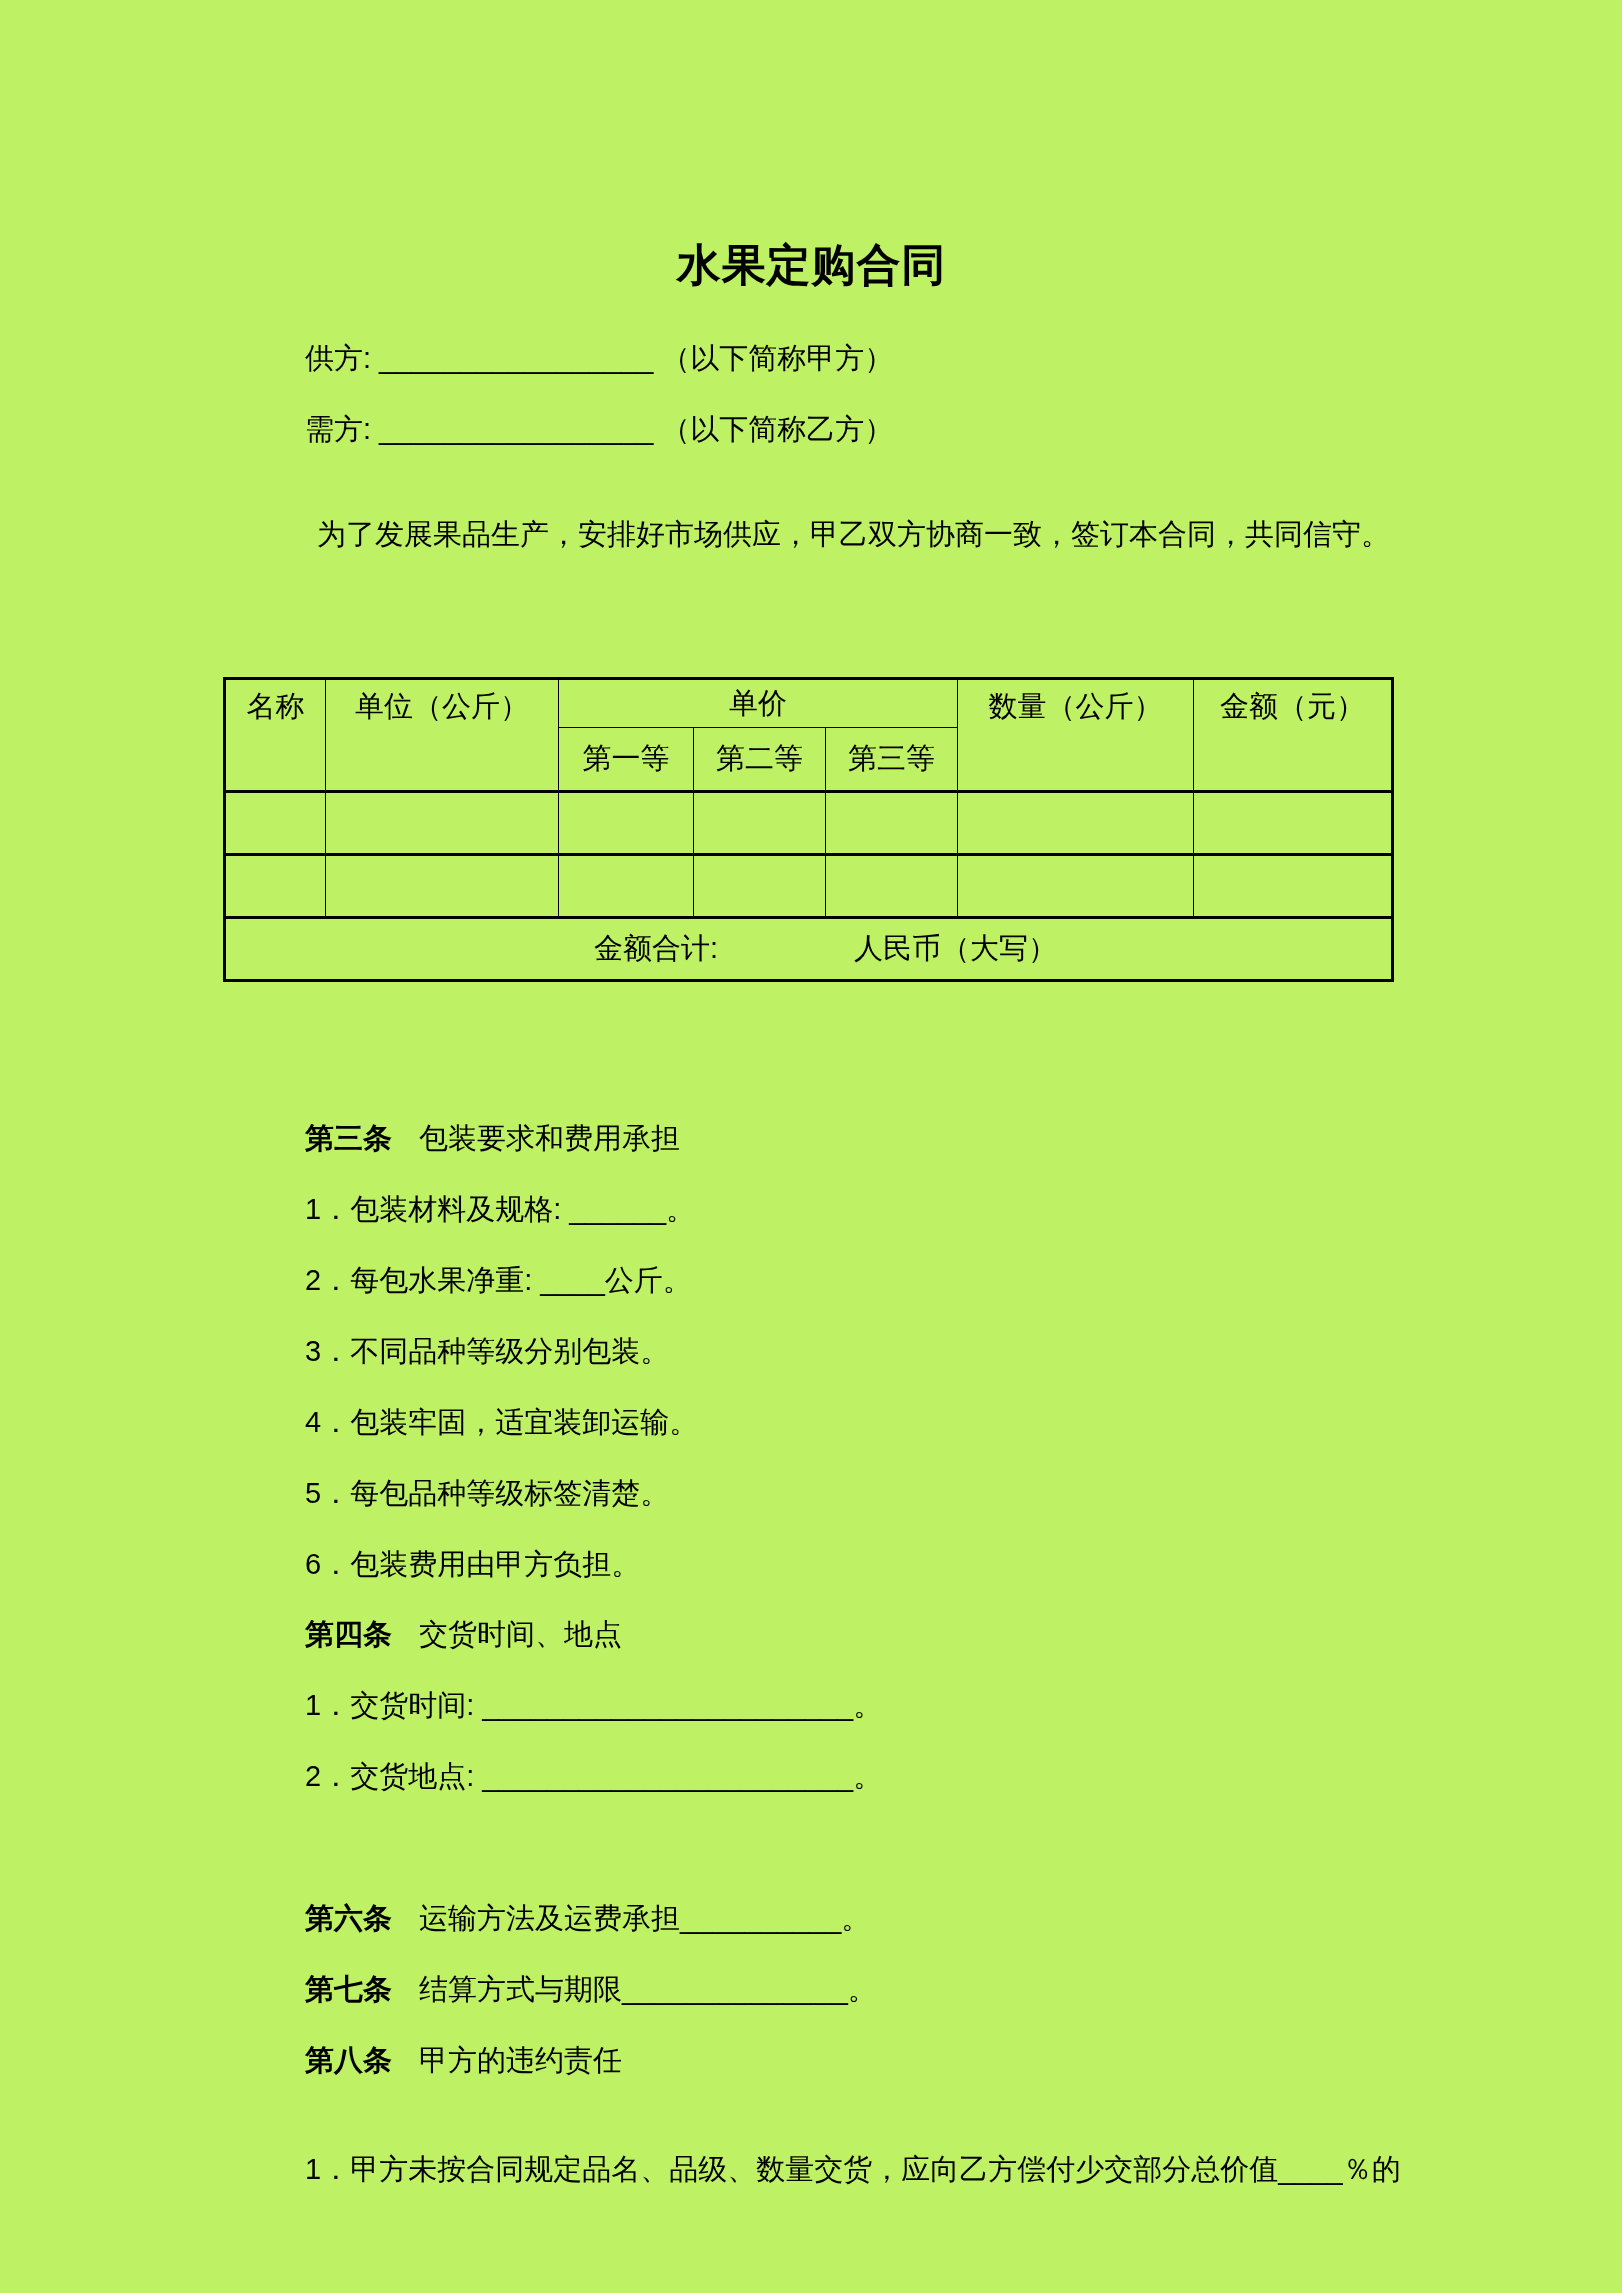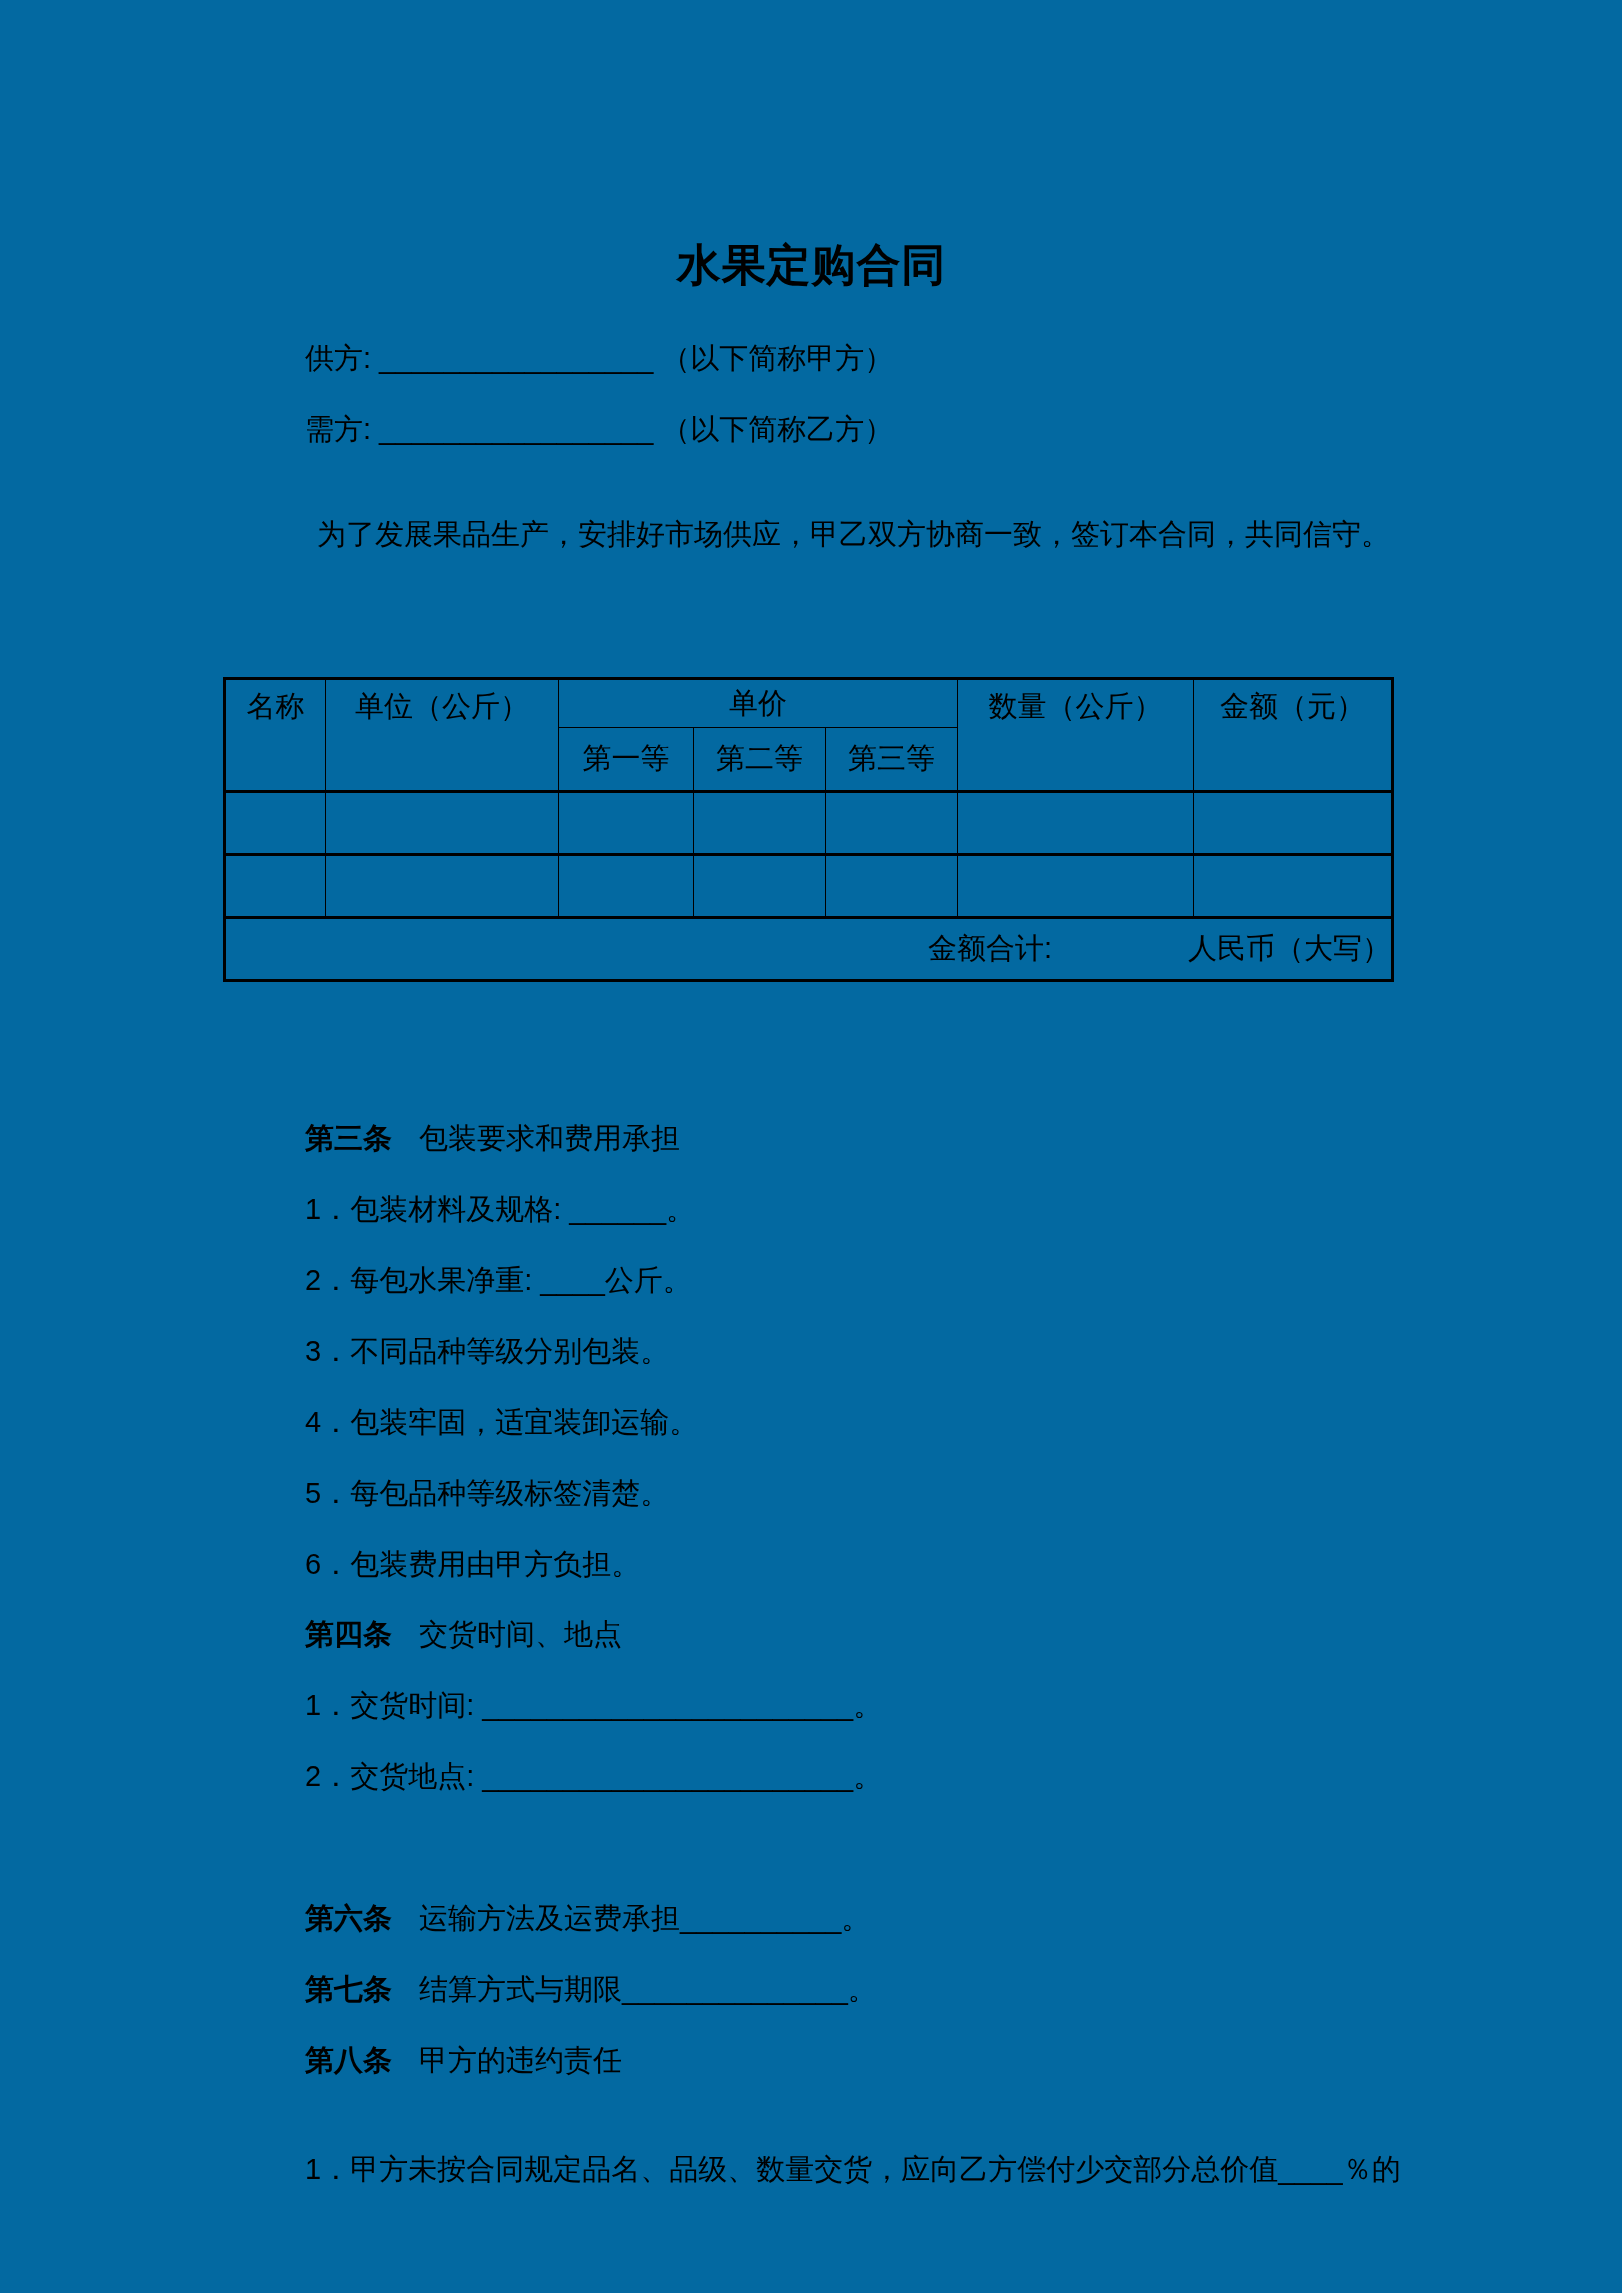--- a/index.html
+++ b/index.html
@@ -5,21 +5,21 @@
   * { box-sizing: border-box; }
   html, body {
     margin: 0; padding: 0;
     width: 1623px; height: 2294px;
     background: #ffffff;
     overflow: hidden;
   }
   .page {
     position: relative;
     width: 1623px; height: 2294px;
-    background: #0369a1;
+    background: #bef264;
     color: #000000;
     font-family: "Liberation Sans", "DejaVu Sans", sans-serif;
   }
   .doc-title {
     position: absolute;
     top: 211px; left: 0;
     width: 100%;
     text-align: center;
     font-size: 44px;
     font-weight: 700;
@@ -65,21 +65,21 @@
     vertical-align: top;
     padding-top: 9px;
     line-height: 35px;
   }
   .order-table tr.h-row1 td { height: 49px; }
   .order-table tr.h-row2 td { height: 64px; }
   .order-table tr.body-row td { height: 63px; border-top-width: 3.6px; }
   .order-table tr.footer-row td {
     height: 63px;
     border-top-width: 3.6px;
-    text-align: right;
+    text-align: center;
     padding-left: 34px;
     vertical-align: middle;
   }
   .footer-currency { margin-left: 136px; }
   .clauses { position: absolute; top: 0; left: 0; width: 100%; height: 100%; }
 </style>
 </head>
 <body>
 
 <div class="page">

